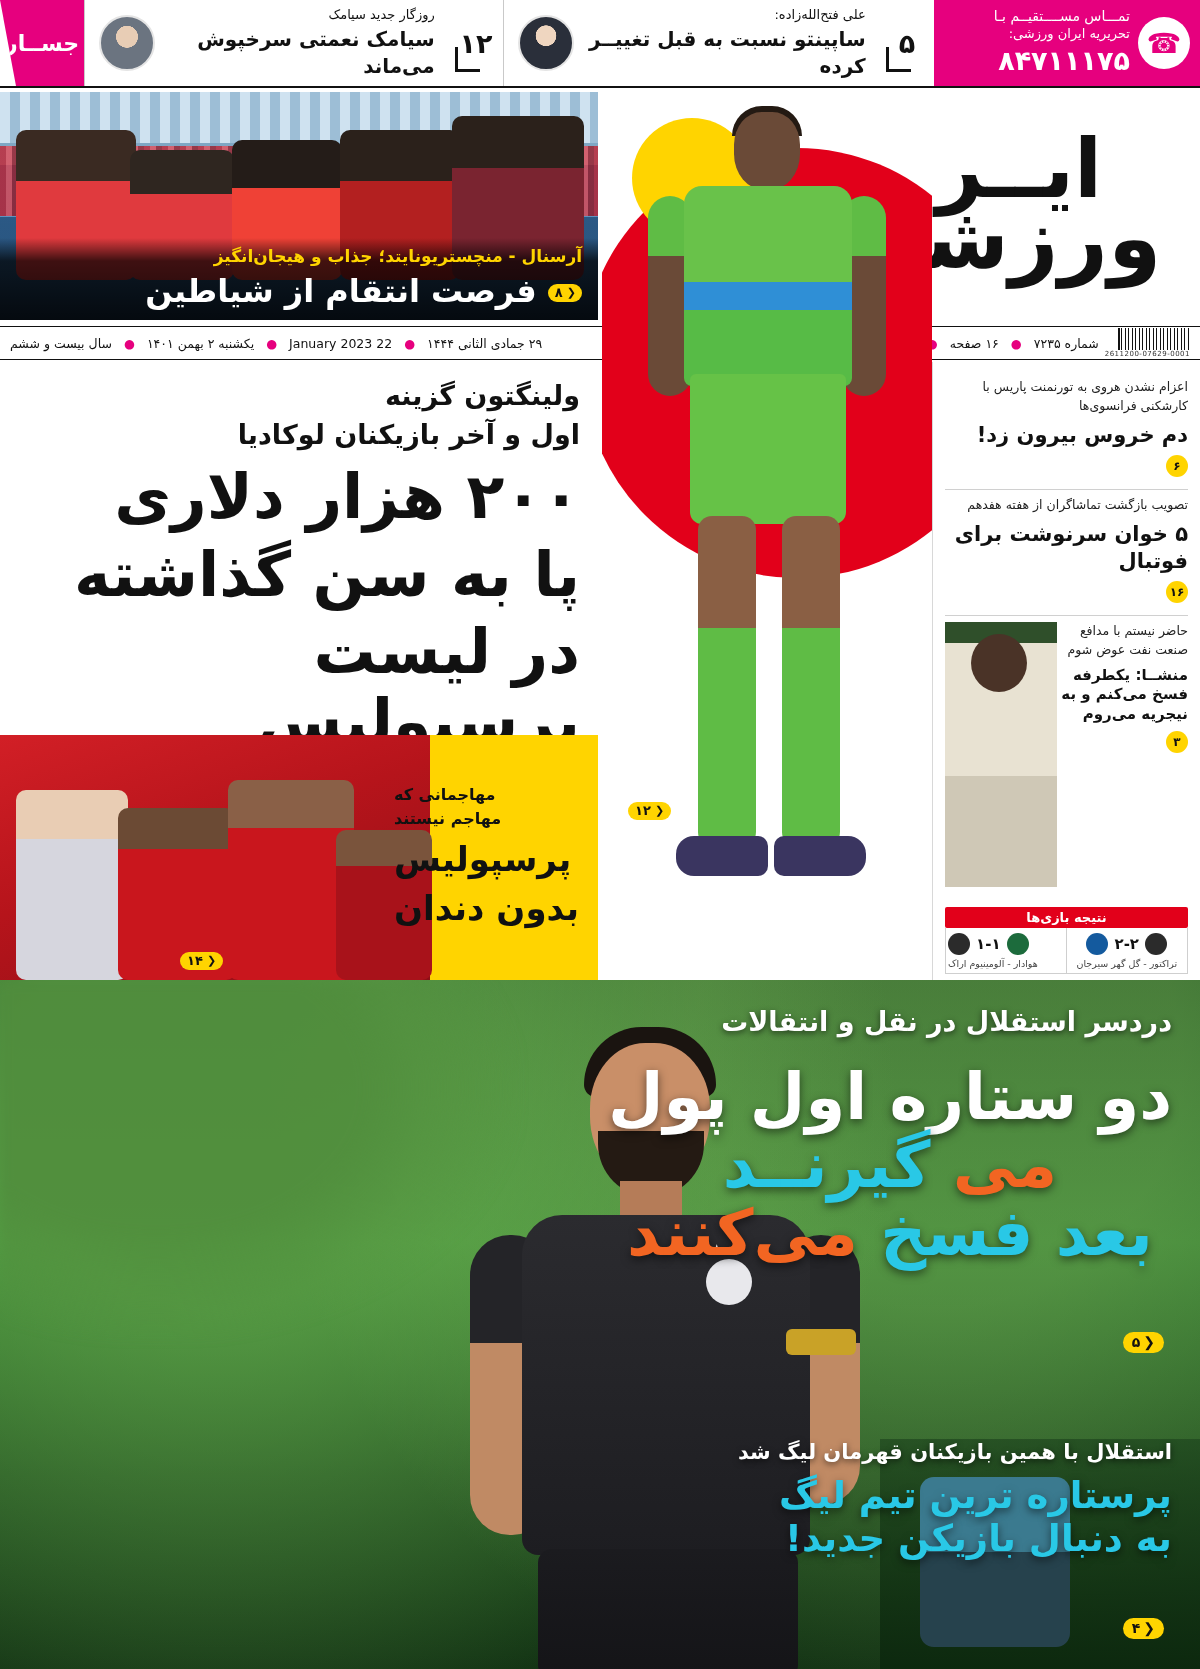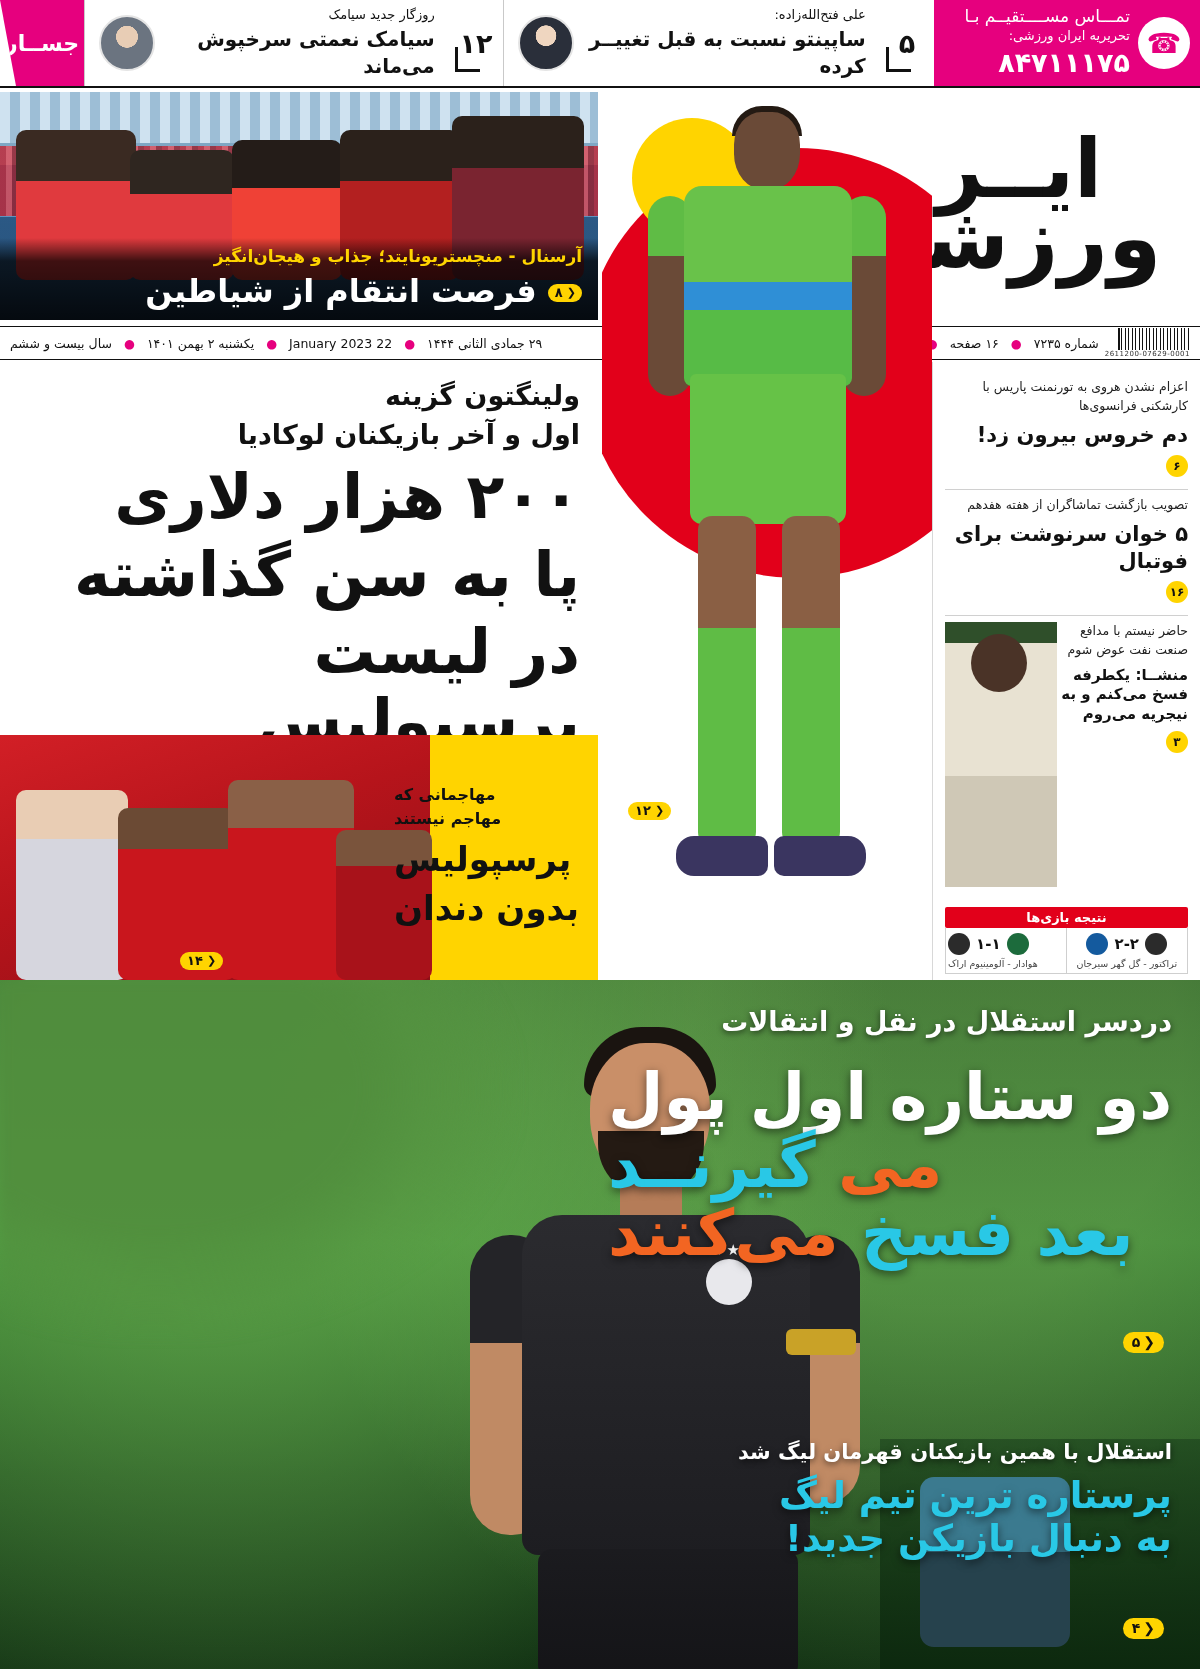--- a/index.html
+++ b/index.html
@@ -41,21 +41,21 @@
     gap: 8px;
     padding: 0 10px;
   }
   .phone-circle {
     width: 52px; height: 52px; border-radius: 50%;
     background: #fff; color: #e6007e;
     display: flex; align-items: center; justify-content: center;
     font-size: 28px; flex: 0 0 auto;
   }
   .phone-text { text-align: right; line-height: 1.25; }
-  .phone-text .l1 { font-size: 17px; letter-spacing: .5px; }
+  .phone-text .l1 { font-size: 14px; letter-spacing: .5px; }
   .phone-text .l2 { font-size: 13px; }
   .phone-text .l3 { font-size: 27px; font-weight: bold; letter-spacing: 1px; margin-top: 2px;}
 
   .ts-num {
     width: 62px;
     font-size: 27px; font-weight: bold; color: #111;
     display: flex; align-items: center; justify-content: center;
     position: relative;
   }
   .ts-num::after{
@@ -356,21 +356,21 @@
   .btm-extra { position: absolute; bottom: 0; left: 880px; width: 320px; height: 230px; background: linear-gradient(180deg, rgba(30,70,30,.7), rgba(12,40,14,.95)); }
   .btm-extra::before{ content:""; position:absolute; bottom:22px; left:40px; width:150px; height:170px; background:linear-gradient(180deg,#3b7a8f 0 44%, #26424d 44% 100%); border-radius:14px; }
 
   .btm-kicker {
     position: absolute; top: 26px; right: 28px;
     color: #fff; font-size: 27px; font-weight: bold; text-align: right;
     text-shadow: 0 2px 6px rgba(0,0,0,.6);
   }
   .btm-head {
     position: absolute; top: 84px; right: 28px;
-    text-align: left; line-height: 1.06;
+    text-align: center; line-height: 1.06;
   }
   .btm-head .l {
     font-size: 64px; font-weight: 900; letter-spacing: -2px;
     text-shadow: 0 3px 10px rgba(0,0,0,.55);
     display: block;
   }
   .c-white { color:#ffffff; }
   .c-cyan { color:#29c8e6; }
   .c-orange { color:#f26522; }
   .btm-badge1 { position: absolute; top: 352px; right: 36px; }

